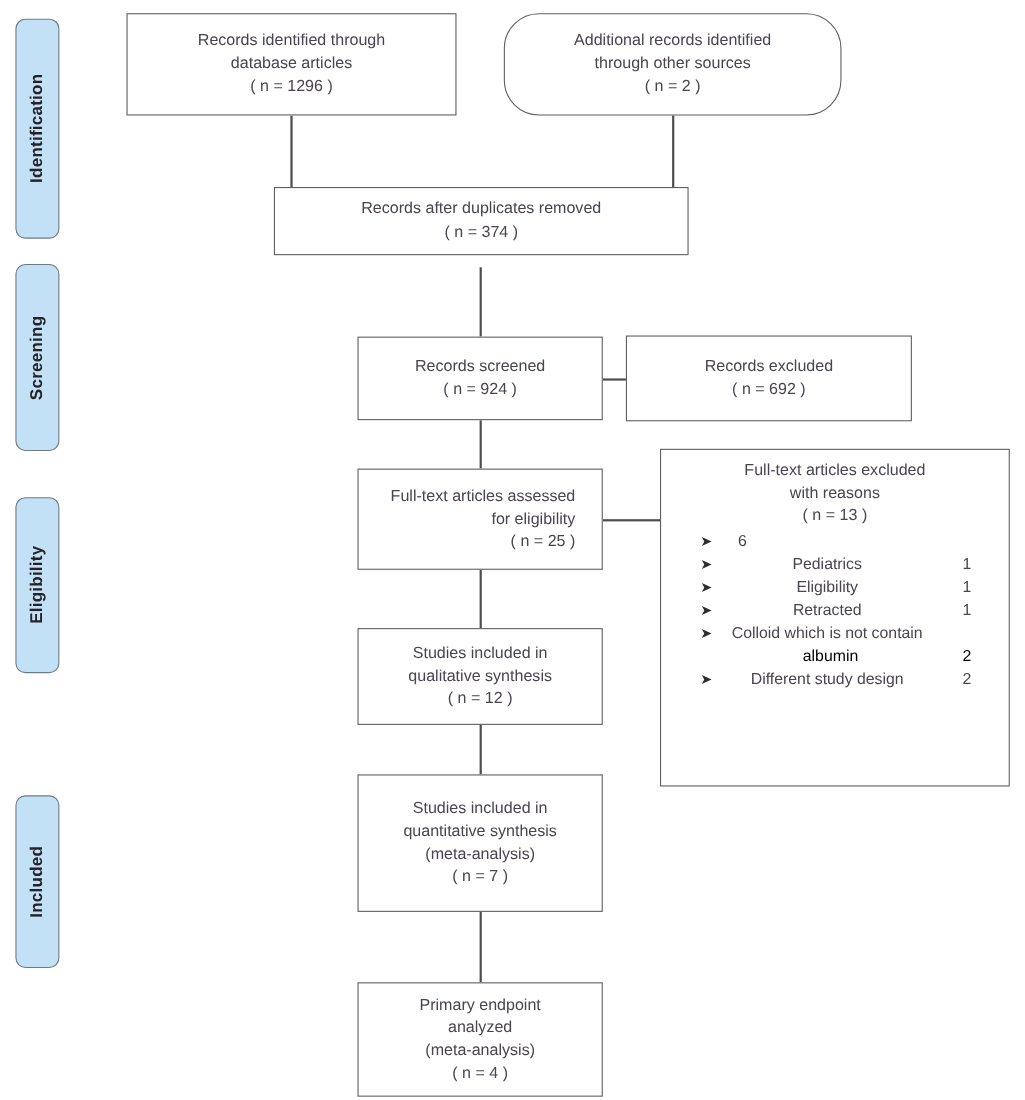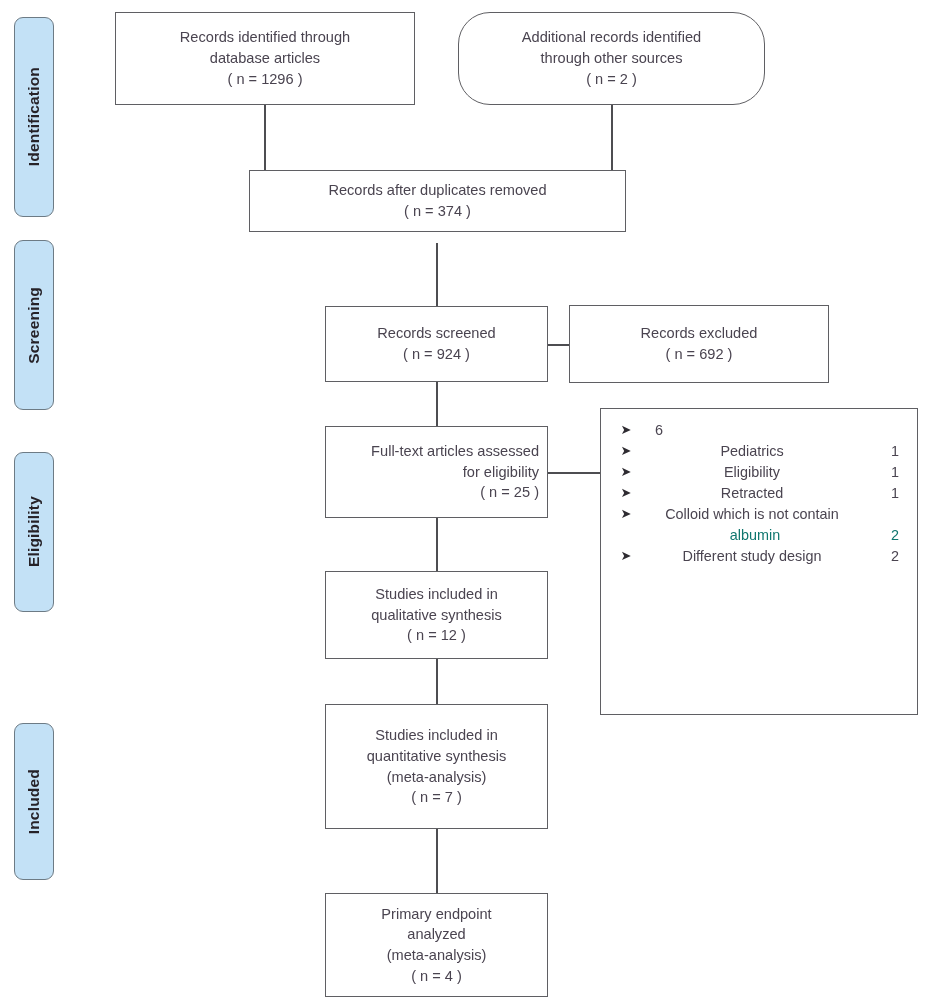--- a/index.html
+++ b/index.html
@@ -45,21 +45,21 @@
   .flow-box {
     position: absolute;
     background: #ffffff;
     border: 1.5px solid #5f5f63;
     box-sizing: border-box;
     display: flex;
     flex-direction: column;
     align-items: center;
     justify-content: center;
     text-align: center;
-    padding: 4px 8px;
+    padding: 4px 24px;
   }
   .flow-box .line {
     font-size: 14.6px;
     line-height: 1.42;
     color: #4a4450;
     white-space: nowrap;
   }
 
   
   .flow-box.reasons {
@@ -102,21 +102,21 @@
     text-align: right;
     padding-right: 10px;
   }
   .reason-row.wrapped .reason-text {
     white-space: normal;
   }
   .reason-cont {
     display: flex;
     font-size: 14.4px;
     line-height: 1.46;
-    color: #0f766e;
+    color: #000000;
   }
   .reason-cont .spacer { flex: 0 0 28px; }
   .reason-cont .reason-text { flex: 1 1 auto; }
   .reason-cont .reason-count {
     flex: 0 0 26px;
     text-align: right;
     padding-right: 10px;
   }
 
   
@@ -193,20 +193,25 @@
     <span class="line">( n =  692 )</span>
   </div>
 
   <div class="flow-box" style="left:325px; top:426px; width:223px; height:92px;align-items:flex-end;">
     <span class="line">Full-text articles assessed</span>
     <span class="line">for eligibility</span>
     <span class="line">( n =  25 )</span>
   </div>
 
   <div class="flow-box reasons" style="left:600px; top:408px; width:318px; height:307px;">
+    <div class="reasons-head">
+      <span class="line">Full-text articles excluded</span>
+      <span class="line">with reasons</span>
+      <span class="line">( n = 13 )</span>
+    </div>
     <ul class="reason-list">
       <li class="reason-row">
         <span class="bullet-icon">➤</span>
         <span class="reason-count">6</span>
       </li>
       <li class="reason-row">
         <span class="bullet-icon">➤</span>
         <span class="reason-text">Pediatrics</span>
         <span class="reason-count">1</span>
       </li>

